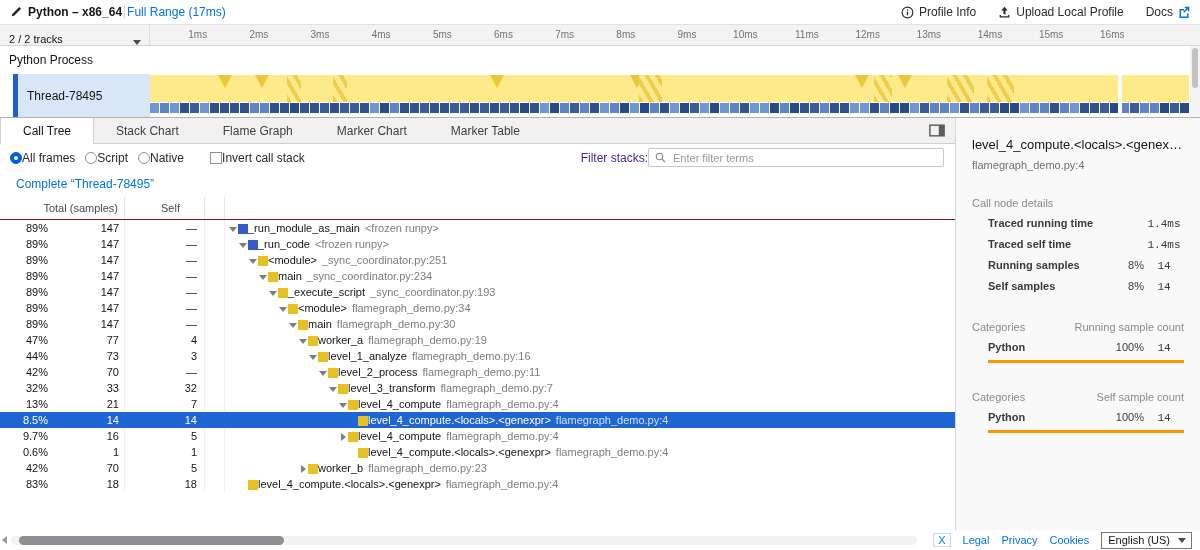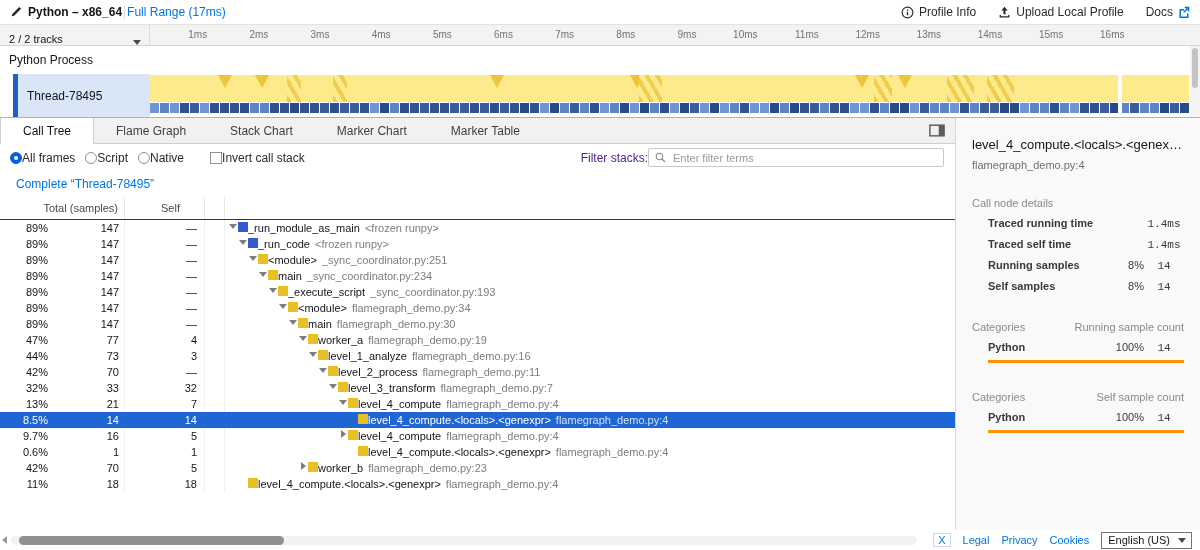--- a/index.html
+++ b/index.html
@@ -73,21 +73,21 @@
   .table { flex:1; font-size:11px; overflow:hidden; background:#fff; }
   .thead { height:23px; display:flex; align-items:flex-end; border-bottom:1px solid #7f1d1d; color:#4a4a4f; }
   .thead .h-total { width:125px; text-align:right; padding-right:6px; border-right:1px solid #e6e6e6; height:100%; line-height:22px; }
   .thead .h-self { width:80px; text-align:right; padding-right:24px; border-right:1px solid #e6e6e6; height:100%; line-height:22px; }
   .thead .h-gap { width:20px; border-right:1px solid #e6e6e6; height:100%; }
   .row { height:16px; display:flex; align-items:center; cursor:default; }
   .c-pct { width:48px; text-align:right; color:#15141a; }
   .c-cnt { width:77px; text-align:right; padding-right:5px; border-right:1px solid #efefef; align-self:stretch; line-height:16px; color:#15141a; }
   .c-self { width:80px; text-align:right; padding-right:7px; border-right:1px solid #efefef; align-self:stretch; line-height:16px; color:#15141a; }
   .c-gap { width:20px; border-right:1px solid #efefef; align-self:stretch; }
-  .c-tree { flex:1; display:flex; align-items:flex-start; gap:0; white-space:nowrap; overflow:hidden; }
+  .c-tree { flex:1; display:flex; align-items:flex-end; gap:0; white-space:nowrap; overflow:hidden; }
   .expander { width:9px; height:9px; flex:none; position:relative; }
   .expander.open::after { content:""; position:absolute; left:0; top:2px; border-left:4px solid transparent; border-right:4px solid transparent; border-top:5px solid #7d7d82; }
   .expander.collapsed::after { content:""; position:absolute; left:2px; top:0; border-top:4px solid transparent; border-bottom:4px solid transparent; border-left:5px solid #7d7d82; }
   .frame-icon { width:10px; height:10px; flex:none; }
   .frame-icon.blue { background:#3859c8; }
   .frame-icon.yellow { background:#e9c024; }
   .fname { color:#15141a; }
   .floc { color:#7d7d82; margin-left:5px; }
   .row.selected { background:#1f66d4; }
   .row.selected .c-pct, .row.selected .c-cnt, .row.selected .c-self, .row.selected .fname { color:#fff; }
@@ -315,22 +315,22 @@
       <div class="vthumb"></div>
     </div>
 </div>
 
 <div class="main">
   <div class="left-pane">
 
     <div class="tabbar">
 
       <div class="tab active">Call Tree</div>
+        <div class="tab">Stack Chart</div>
         <div class="tab">Flame Graph</div>
-        <div class="tab">Stack Chart</div>
         <div class="tab">Marker Chart</div>
         <div class="tab">Marker Table</div>
         <span class="sidebar-toggle">
         <svg width="16" height="13" viewBox="0 0 18 14">
             <rect x="1" y="1" width="16" height="12" fill="none" stroke="#5a5a5f" stroke-width="1.6"></rect>
             <rect x="11" y="1" width="6" height="12" fill="#5a5a5f"></rect>
           </svg>
       </span>
     </div>
 
@@ -550,21 +550,21 @@
             <span class="c-self">5</span>
             <span class="c-gap"></span>
             <span class="c-tree" style="padding-left: 74px;">
               <span class="expander collapsed"></span>
               <span class="frame-icon yellow"></span>
               <span class="fname">worker_b</span>
               <span class="floc">flamegraph_demo.py:23</span>
             </span>
           </div>
           <div class="row">
-            <span class="c-pct">11%</span>
+            <span class="c-pct">83%</span>
             <span class="c-cnt">18</span>
             <span class="c-self">18</span>
             <span class="c-gap"></span>
             <span class="c-tree" style="padding-left: 14px;">
               <span class="expander leaf"></span>
               <span class="frame-icon yellow"></span>
               <span class="fname">level_4_compute.&lt;locals&gt;.&lt;genexpr&gt;</span>
               <span class="floc">flamegraph_demo.py:4</span>
             </span>
           </div>

